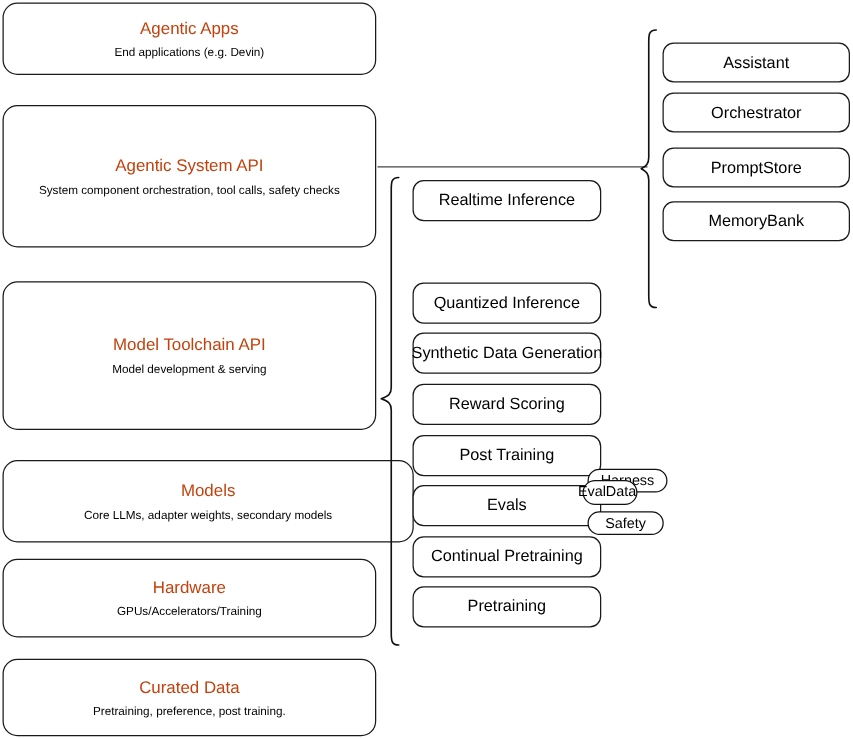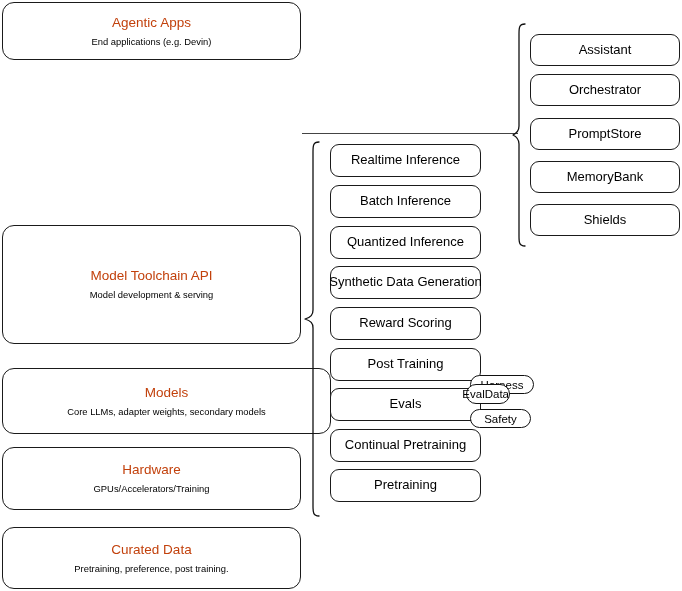--- a/index.html
+++ b/index.html
@@ -97,20 +97,24 @@
 </head>
 <body>
 
 <div id="canvas">
 
   <div class="box" style="left:2px; top:2px; width:299px; height:58px;">
     <div class="layer-title">Agentic Apps</div>
     <div class="layer-sub">End applications (e.g. Devin)</div>
   </div>
 
+  <div class="box" style="left:2px; top:84px; width:299px; height:114px;">
+    <div class="layer-title">Agentic System API</div>
+    <div class="layer-sub">System component orchestration, tool calls, safety checks</div>
+  </div>
 
   <div class="box" style="left:2px; top:225px; width:299px; height:119px;">
     <div class="layer-title">Model Toolchain API</div>
     <div class="layer-sub">Model development &amp; serving</div>
   </div>
 
   <div class="box" style="left:2px; top:368px; width:329px; height:66px;">
     <div class="layer-title">Models</div>
     <div class="layer-sub">Core LLMs, adapter weights, secondary models</div>
   </div>
@@ -147,23 +151,20 @@
                C 9 175, 7 177, 1 179
                C 7 181, 9 183, 9 188
                L 9 366
                C 9 372, 9 376, 15 376"></path>
     </svg>
   </div>
 
   <div class="box cap" style="left:330px; top:144px; width:151px; height:33px;">
     <span>Realtime Inference</span>
   </div>
-  <div class="box cap" style="left:330px; top:185px; width:151px; height:33px;">
-    <span>Batch Inference</span>
-  </div>
   <div class="box cap" style="left:330px; top:226px; width:151px; height:33px;">
     <span>Quantized Inference</span>
   </div>
   <div class="box cap" style="left:330px; top:266px; width:151px; height:33px;">
     <span>Synthetic Data Generation</span>
   </div>
   <div class="box cap" style="left:330px; top:307px; width:151px; height:33px;">
     <span>Reward Scoring</span>
   </div>
   <div class="box cap" style="left:330px; top:348px; width:151px; height:33px;text-align:center;">
@@ -194,17 +195,14 @@
   </div>
   <div class="box cap" style="left:530px; top:74px; width:150px; height:32px;">
     <span>Orchestrator</span>
   </div>
   <div class="box cap" style="left:530px; top:118px; width:150px; height:32px;">
     <span>PromptStore</span>
   </div>
   <div class="box cap" style="left:530px; top:161px; width:150px; height:32px;">
     <span>MemoryBank</span>
   </div>
-  <div class="box cap" style="left:530px; top:204px; width:150px; height:32px;">
-    <span>Shields</span>
-  </div>
 
 </div>
 
 </body></html>

